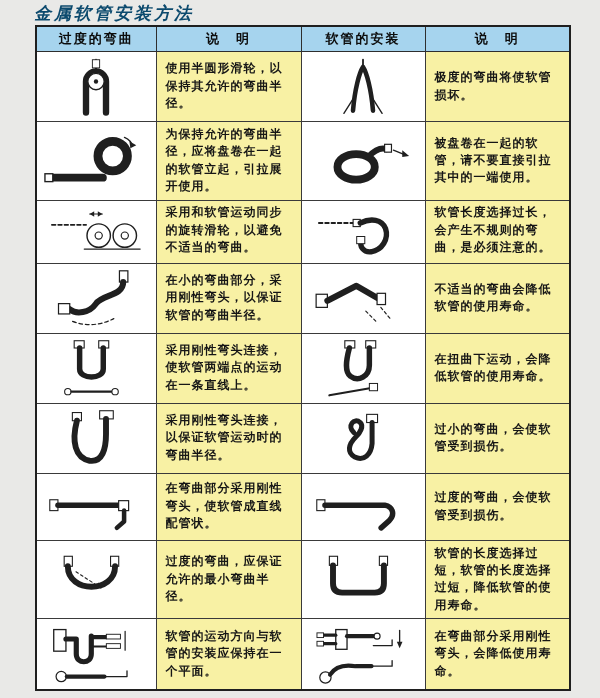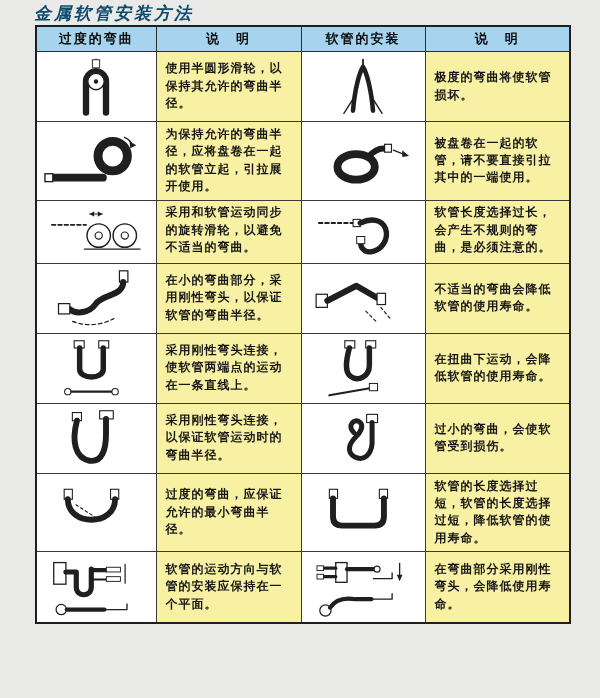--- a/index.html
+++ b/index.html
@@ -197,20 +197,38 @@
       <td class="desc">采用刚性弯头连接，以保证软管运动时的弯曲半径。</td>
       <td class="img">
         <svg width="100" height="60" viewBox="0 0 110 64">
           <rect class="f" x="59" y="6" width="12" height="9" stroke-width="1.2"></rect>
           <path class="s" d="M45 26 C37 19 45 9 52 15 C56 19 52 26 47 31 C39 39 37 48 46 53 C56 58 64 50 65 38 V15" stroke-width="5.5"></path>
         </svg>
       </td>
       <td class="desc">过小的弯曲，会使软管受到损伤。</td>
     </tr>
 
+    <tr style="height:67px;">
+      <td class="img">
+        <svg width="108" height="58" viewBox="0 0 110 64">
+          <rect class="f" x="4" y="24" width="9" height="12" stroke-width="1.2"></rect>
+          <path class="s" d="M13 30 H84" stroke-width="6"></path>
+          <rect class="f" x="80" y="25" width="11" height="11" stroke-width="1.3"></rect>
+          <path class="s" d="M86 36 V48 L78 55" stroke-width="5"></path>
+        </svg>
+      </td>
+      <td class="desc">在弯曲部分采用刚性弯头，使软管成直线配管状。</td>
+      <td class="img">
+        <svg width="108" height="58" viewBox="0 0 110 64">
+          <rect class="f" x="4" y="24" width="9" height="12" stroke-width="1.2"></rect>
+          <path class="s" d="M13 30 H79 C89 32 90 41 84 47 L75 55" stroke-width="6"></path>
+        </svg>
+      </td>
+      <td class="desc">过度的弯曲，会使软管受到损伤。</td>
+    </tr>
 
     <tr style="height:66px;">
       <td class="img">
         <svg width="100" height="56" viewBox="0 0 110 60">
           <rect class="f" x="20" y="5" width="9" height="11" stroke-width="1.2"></rect>
           <rect class="f" x="71" y="5" width="9" height="11" stroke-width="1.2"></rect>
           <path class="s" d="M24 16 C24 46 76 46 76 16" stroke-width="6.5"></path>
           <path class="s" d="M33 22 L56 37" stroke-width="1.2" stroke-dasharray="3 3"></path>
           <polygon class="fd" points="58,39 61,41 58,33"></polygon>
         </svg>

